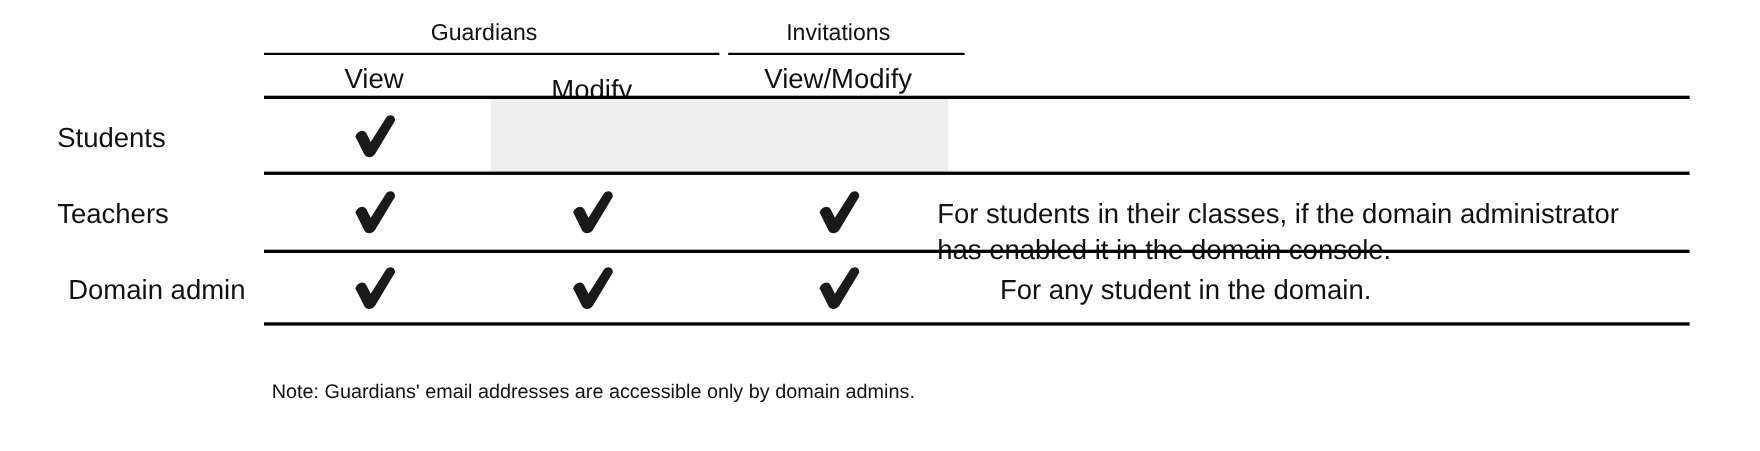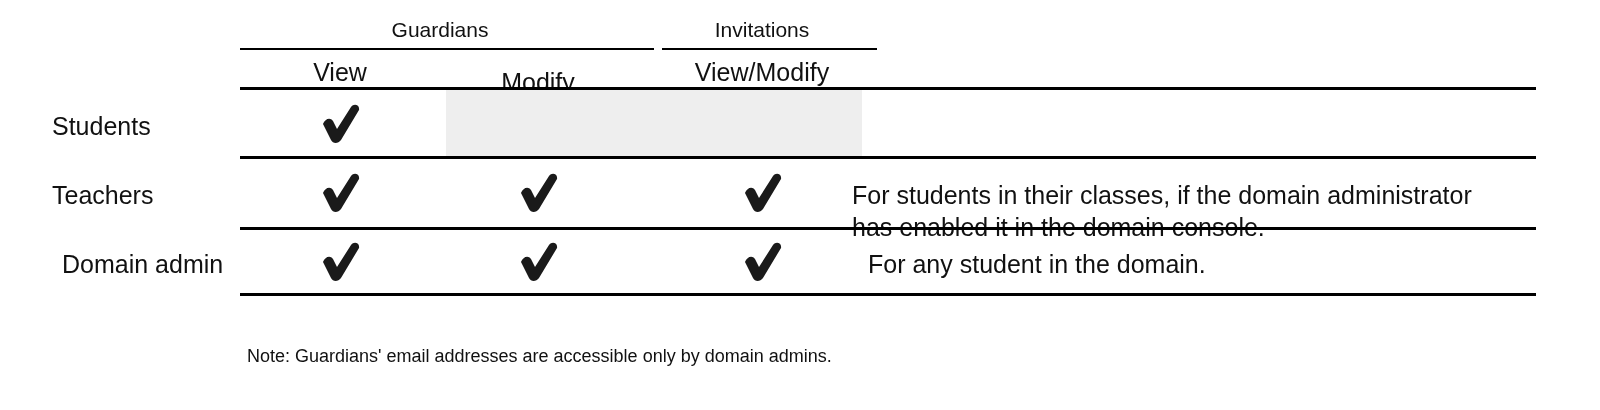--- a/index.html
+++ b/index.html
@@ -135,19 +135,19 @@
       <path d="M6 20 C8 15, 13 13, 16 17 L20 25 L34 3 C37 -1, 43 1, 42 6 L24 36 C21 40, 16 40, 14 36 Z" fill="#1a1a1a"></path>
     </svg>
   </div>
 
   <div class="check" style="left:762px; top:242px;">
     <svg width="46" height="40" viewBox="0 0 46 40" aria-hidden="true">
       <path d="M6 20 C8 15, 13 13, 16 17 L20 25 L34 3 C37 -1, 43 1, 42 6 L24 36 C21 40, 16 40, 14 36 Z" fill="#1a1a1a"></path>
     </svg>
   </div>
 
-  <div class="txt" style="left:868px; top:248px;">For any student in the domain.</div>
+  <div class="txt" style="left:909px; top:248px;">For any student in the domain.</div>
 
   <div class="rule" style="left:240px; top:293px; width:1296px;"></div>
 
   <div class="txt note" style="left:247px; top:340px;">Note: Guardians' email addresses are accessible only by domain admins.</div>
 
 </div>
 
 </body></html>

